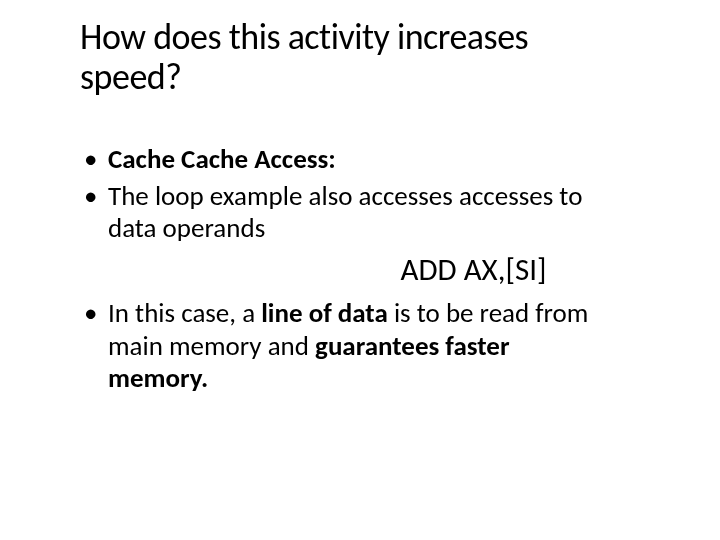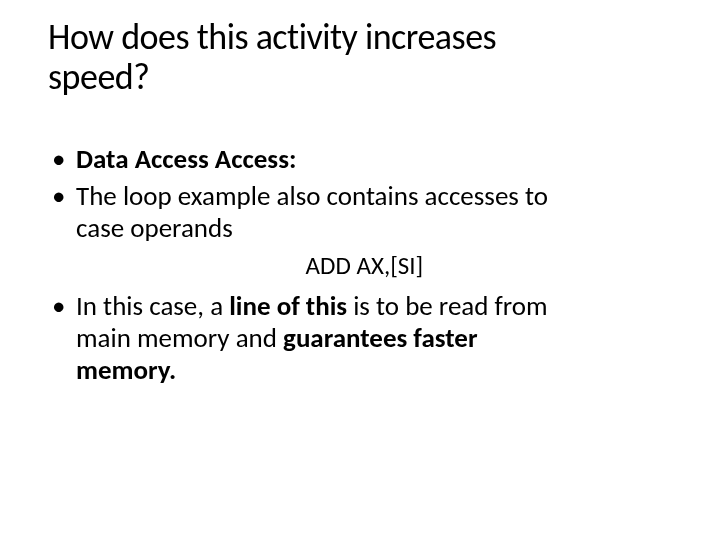--- a/index.html
+++ b/index.html
@@ -9,20 +9,21 @@
     height: 540px;
     background: #ffffff;
     font-family: Calibri, "Segoe UI", Arial, sans-serif;
     color: #000000;
   }
   .slide {
     box-sizing: border-box;
     width: 620px;
     height: 540px;
     padding: 18px 48px 4px 48px;
+    margin-left: 32px;
   }
   .title {
     font-size: 36px;
     font-weight: 400;
     letter-spacing: -0.5px;
     margin: 0 0 46px 0;
     line-height: 1.1;
   }
   ul.bullets {
     list-style: none;
@@ -39,50 +40,50 @@
   ul.bullets > li::before {
     content: "•";
     position: absolute;
     left: 4px;
     top: 0;
     font-size: 27px;
   }
   .bold { font-weight: 700; }
   .code-block {
     margin: 6px 0 8px 0;
-    font-size: 25px;
+    font-size: 31px;
     line-height: 1.25;
-    text-align: left;
+    text-align: center;
     padding-left: 235px;
   }
   .code-line { white-space: pre; }
   .amp-line { padding-left: 0; }
 </style>
 </head>
 <body>
 
 <div class="slide">
 
   <h1 class="title">How does this activity increases speed?</h1>
 
   <ul class="bullets">
 
     <li>
-      <span class="bold">Data Access Access:</span>
+      <span class="bold">Cache Cache Access:</span>
     </li>
 
     <li>
-      <span>The loop example also contains accesses to case operands</span>
+      <span>The loop example also accesses accesses to data operands</span>
     </li>
 
   </ul>
 
   <div class="code-block">
     <div class="code-line"><span>&nbsp;&nbsp;&nbsp;&nbsp;</span><span>ADD AX,[SI]</span></div>
   </div>
 
   <ul class="bullets">
     <li>
-      <span>In this case, a </span><span class="bold">line of this</span><span> is to be read from main memory and </span><span class="bold">guarantees faster memory.</span>
+      <span>In this case, a </span><span class="bold">line of data</span><span> is to be read from main memory and </span><span class="bold">guarantees faster memory.</span>
     </li>
   </ul>
 
 </div>
 
 </body></html>

